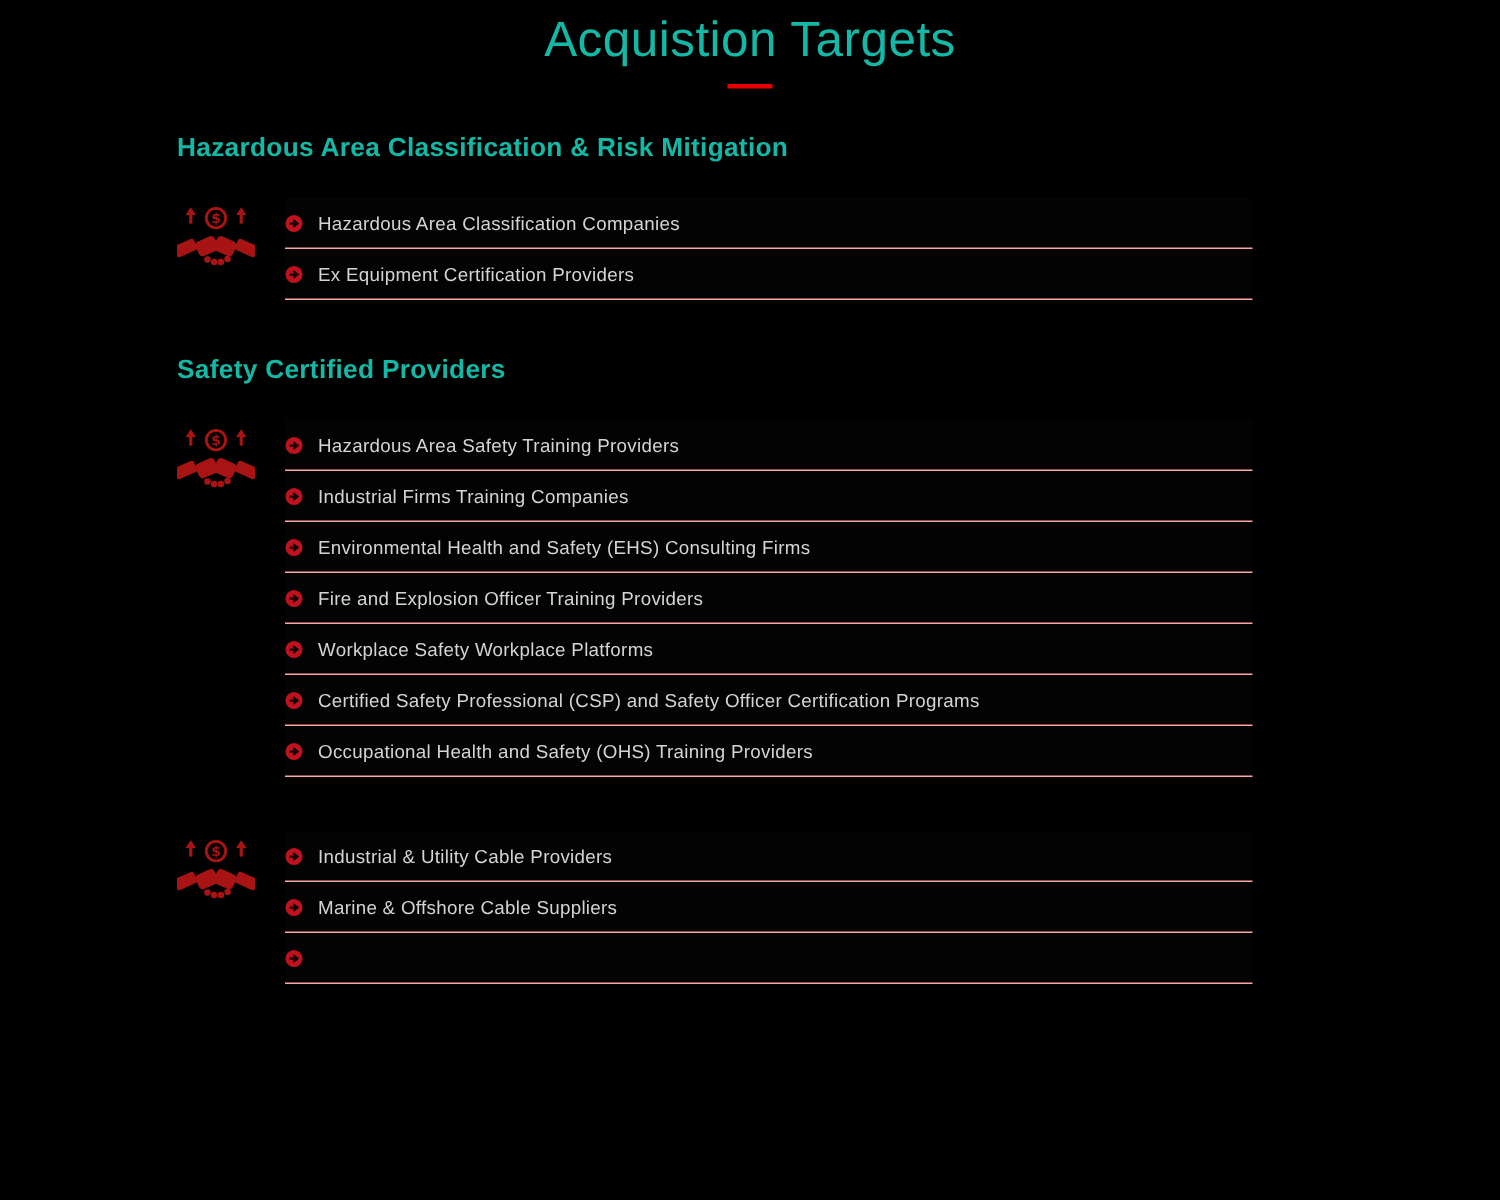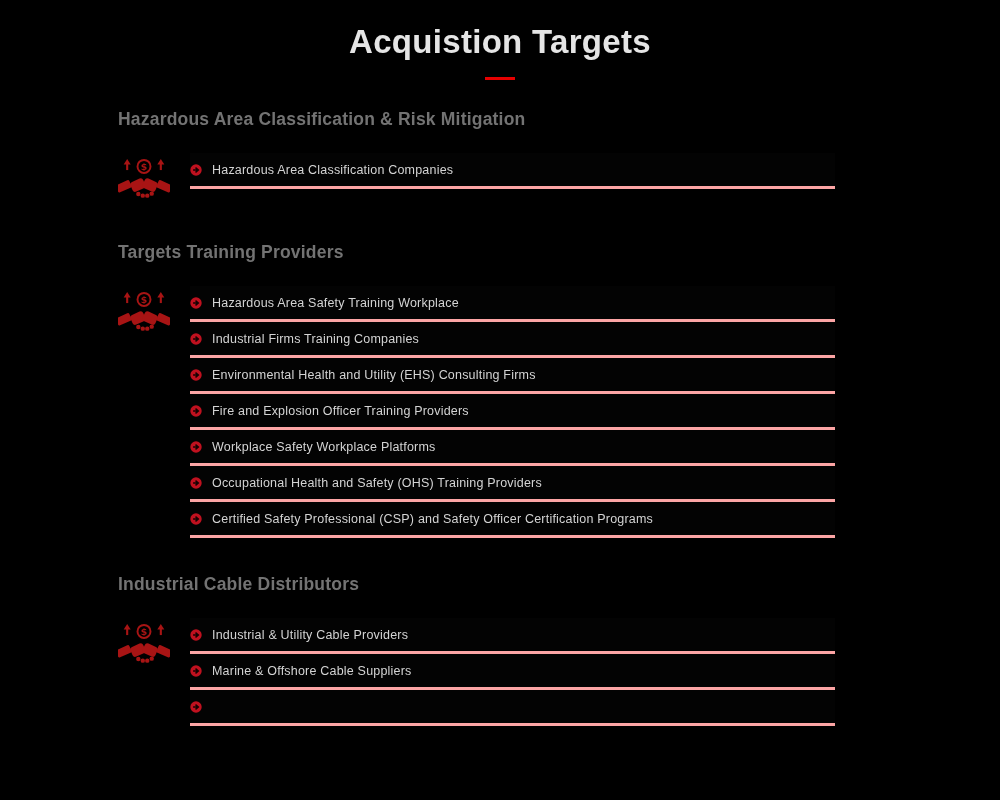--- a/index.html
+++ b/index.html
@@ -10,45 +10,45 @@
     height: 800px;
     overflow: hidden;
     font-family: "Liberation Sans", sans-serif;
   }
   .page {
     width: 1000px;
     height: 800px;
     position: relative;
   }
   .page-title {
-    margin: 16px;
+    margin: 0;
     padding-top: 7px;
     text-align: center;
-    color: #e5e5e5;
+    color: #14b8a6;
     font-size: 33px;
-    font-weight: 700;
+    font-weight: 400;
     letter-spacing: 0.3px;
   }
   .title-underline {
     width: 30px;
     height: 3px;
     background: #e60000;
     margin: 11px auto 0 auto;
   }
   .content {
     margin-left: 118px;
     width: 717px;
     padding-top: 29px;
   }
   .section {
     margin-bottom: 36px;
   }
   .section-heading {
     margin: 0 0 23px 0;
-    color: #737373;
+    color: #14b8a6;
     font-size: 17.5px;
     font-weight: 700;
     letter-spacing: 0.2px;
   }
   .section-body {
     display: flex;
     align-items: flex-start;
   }
   .icon-col {
     width: 72px;
@@ -60,21 +60,21 @@
     margin: 0;
     padding: 0;
     flex: 1;
     max-width: 645px;
   }
   .list-item {
     display: flex;
     align-items: center;
     gap: 10px;
     height: 33px;
-    border-bottom: 3px solid #fca5a5;
+    border-bottom: 1px solid #fca5a5;
     background: #030303;
   }
   .item-label {
     color: #d4d4d4;
     font-size: 12.5px;
     letter-spacing: 0.2px;
   }
   .bullet {
     display: inline-flex;
     flex-shrink: 0;
@@ -122,27 +122,36 @@
   <li class="list-item">
     <span class="bullet">
       <svg width="12" height="12" viewBox="0 0 12 12" aria-hidden="true">
         <circle cx="6" cy="6" r="5.7" fill="#c0111f"></circle>
         <path d="M3.1 6 H7.2 M5.5 3.7 L8.3 6 L5.5 8.3" stroke="#140202" stroke-width="1.5" fill="none"></path>
       </svg>
     </span>
     <span class="item-label">Hazardous Area Classification Companies</span>
   </li>
 
+  <li class="list-item">
+    <span class="bullet">
+      <svg width="12" height="12" viewBox="0 0 12 12" aria-hidden="true">
+        <circle cx="6" cy="6" r="5.7" fill="#c0111f"></circle>
+        <path d="M3.1 6 H7.2 M5.5 3.7 L8.3 6 L5.5 8.3" stroke="#140202" stroke-width="1.5" fill="none"></path>
+      </svg>
+    </span>
+    <span class="item-label">Ex Equipment Certification Providers</span>
+  </li>
 
 </ul>
     </div>
   </section>
 
   <section class="section">
-    <h2 class="section-heading">Targets Training Providers</h2>
+    <h2 class="section-heading">Safety Certified Providers</h2>
     <div class="section-body">
       <div class="icon-col">
         <svg width="52" height="46" viewBox="0 0 64 54" aria-hidden="true">
           <g fill="#a81414">
 
             <rect x="10" y="8" width="2.6" height="8"></rect>
             <path d="M7 9 L11.3 2.5 L15.6 9 Z"></path>
 
             <rect x="51.4" y="8" width="2.6" height="8"></rect>
             <path d="M48.4 9 L52.7 2.5 L57 9 Z"></path>
@@ -164,41 +173,41 @@
         </svg>
       </div>
       <ul class="item-list">
   <li class="list-item">
     <span class="bullet">
       <svg width="12" height="12" viewBox="0 0 12 12" aria-hidden="true">
         <circle cx="6" cy="6" r="5.7" fill="#c0111f"></circle>
         <path d="M3.1 6 H7.2 M5.5 3.7 L8.3 6 L5.5 8.3" stroke="#140202" stroke-width="1.5" fill="none"></path>
       </svg>
     </span>
-    <span class="item-label">Hazardous Area Safety Training Workplace</span>
+    <span class="item-label">Hazardous Area Safety Training Providers</span>
   </li>
 
   <li class="list-item">
     <span class="bullet">
       <svg width="12" height="12" viewBox="0 0 12 12" aria-hidden="true">
         <circle cx="6" cy="6" r="5.7" fill="#c0111f"></circle>
         <path d="M3.1 6 H7.2 M5.5 3.7 L8.3 6 L5.5 8.3" stroke="#140202" stroke-width="1.5" fill="none"></path>
       </svg>
     </span>
     <span class="item-label">Industrial Firms Training Companies</span>
   </li>
 
   <li class="list-item">
     <span class="bullet">
       <svg width="12" height="12" viewBox="0 0 12 12" aria-hidden="true">
         <circle cx="6" cy="6" r="5.7" fill="#c0111f"></circle>
         <path d="M3.1 6 H7.2 M5.5 3.7 L8.3 6 L5.5 8.3" stroke="#140202" stroke-width="1.5" fill="none"></path>
       </svg>
     </span>
-    <span class="item-label">Environmental Health and Utility (EHS) Consulting Firms</span>
+    <span class="item-label">Environmental Health and Safety (EHS) Consulting Firms</span>
   </li>
 
   <li class="list-item">
     <span class="bullet">
       <svg width="12" height="12" viewBox="0 0 12 12" aria-hidden="true">
         <circle cx="6" cy="6" r="5.7" fill="#c0111f"></circle>
         <path d="M3.1 6 H7.2 M5.5 3.7 L8.3 6 L5.5 8.3" stroke="#140202" stroke-width="1.5" fill="none"></path>
       </svg>
     </span>
     <span class="item-label">Fire and Explosion Officer Training Providers</span>
@@ -214,38 +223,37 @@
     <span class="item-label">Workplace Safety Workplace Platforms</span>
   </li>
 
   <li class="list-item">
     <span class="bullet">
       <svg width="12" height="12" viewBox="0 0 12 12" aria-hidden="true">
         <circle cx="6" cy="6" r="5.7" fill="#c0111f"></circle>
         <path d="M3.1 6 H7.2 M5.5 3.7 L8.3 6 L5.5 8.3" stroke="#140202" stroke-width="1.5" fill="none"></path>
       </svg>
     </span>
+    <span class="item-label">Certified Safety Professional (CSP) and Safety Officer Certification Programs</span>
+  </li>
+
+  <li class="list-item">
+    <span class="bullet">
+      <svg width="12" height="12" viewBox="0 0 12 12" aria-hidden="true">
+        <circle cx="6" cy="6" r="5.7" fill="#c0111f"></circle>
+        <path d="M3.1 6 H7.2 M5.5 3.7 L8.3 6 L5.5 8.3" stroke="#140202" stroke-width="1.5" fill="none"></path>
+      </svg>
+    </span>
     <span class="item-label">Occupational Health and Safety (OHS) Training Providers</span>
-  </li>
-
-  <li class="list-item">
-    <span class="bullet">
-      <svg width="12" height="12" viewBox="0 0 12 12" aria-hidden="true">
-        <circle cx="6" cy="6" r="5.7" fill="#c0111f"></circle>
-        <path d="M3.1 6 H7.2 M5.5 3.7 L8.3 6 L5.5 8.3" stroke="#140202" stroke-width="1.5" fill="none"></path>
-      </svg>
-    </span>
-    <span class="item-label">Certified Safety Professional (CSP) and Safety Officer Certification Programs</span>
   </li>
 </ul>
     </div>
   </section>
 
   <section class="section">
-    <h2 class="section-heading">Industrial Cable Distributors</h2>
     <div class="section-body">
       <div class="icon-col">
         <svg width="52" height="46" viewBox="0 0 64 54" aria-hidden="true">
           <g fill="#a81414">
 
             <rect x="10" y="8" width="2.6" height="8"></rect>
             <path d="M7 9 L11.3 2.5 L15.6 9 Z"></path>
 
             <rect x="51.4" y="8" width="2.6" height="8"></rect>
             <path d="M48.4 9 L52.7 2.5 L57 9 Z"></path>

